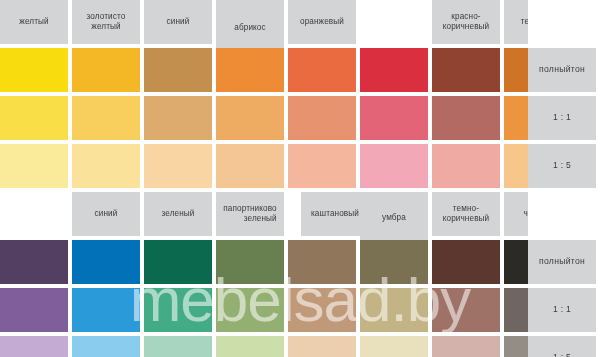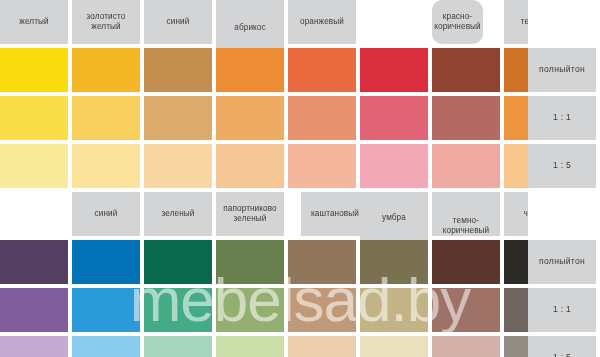--- a/index.html
+++ b/index.html
@@ -113,21 +113,21 @@
       <div class="cell hdr-cell" style="position: absolute; left: 216px; top: 0px; width: 68px; height: 56px;">
         <div>
           <span>абрикос</span>
         </div>
       </div>
       <div class="cell hdr-cell" style="position: absolute; left: 288px; top: 0px; width: 68px; height: 44px;">
         <div>
           <span>оранжевый</span>
         </div>
       </div>
-      <div class="cell hdr-cell" style="position: absolute; left: 432px; top: 0px; width: 51px; height: 44px; border-radius: 10px;">
+      <div class="cell hdr-cell" style="position: absolute; left: 432px; top: 0px; width: 68px; height: 44px;">
         <div>
           <span>красно-</span>
           <span>коричневый</span>
         </div>
       </div>
       <div class="cell hdr-cell" style="position: absolute; left: 504px; top: 0px; width: 68px; height: 44px;">
         <div>
           <span>терракот</span>
         </div>
       </div>
@@ -176,37 +176,37 @@
       <div class="cell hdr-cell" style="position: absolute; left: 72px; top: 0px; width: 68px; height: 44px;">
         <div>
           <span>синий</span>
         </div>
       </div>
       <div class="cell hdr-cell" style="position: absolute; left: 144px; top: 0px; width: 68px; height: 44px;">
         <div>
           <span>зеленый</span>
         </div>
       </div>
-      <div class="cell hdr-cell" style="position: absolute; left: 216px; top: 0px; width: 68px; height: 44px;">
+      <div class="cell hdr-cell" style="position: absolute; left: 216px; top: 0px; width: 68px; height: 44px; text-align: right;">
         <div>
           <span>папортниково</span>
           <span>зеленый</span>
         </div>
       </div>
       <div class="cell hdr-cell" style="position: absolute; left: 288px; top: 0px; width: 68px; height: 44px; margin-left: 13px;">
         <div>
           <span>каштановый</span>
         </div>
       </div>
       <div class="cell hdr-cell" style="position: absolute; left: 360px; top: 0px; width: 68px; height: 52px;">
         <div>
           <span>умбра</span>
         </div>
       </div>
-      <div class="cell hdr-cell" style="position: absolute; left: 432px; top: 0px; width: 68px; height: 44px; align-items: flex-end;">
+      <div class="cell hdr-cell" style="position: absolute; left: 432px; top: 0px; width: 68px; height: 44px;">
         <div>
           <span>темно-</span>
           <span>коричневый</span>
         </div>
       </div>
       <div class="cell hdr-cell" style="position: absolute; left: 504px; top: 0px; width: 68px; height: 44px;">
         <div>
           <span>черный</span>
         </div>
       </div>

